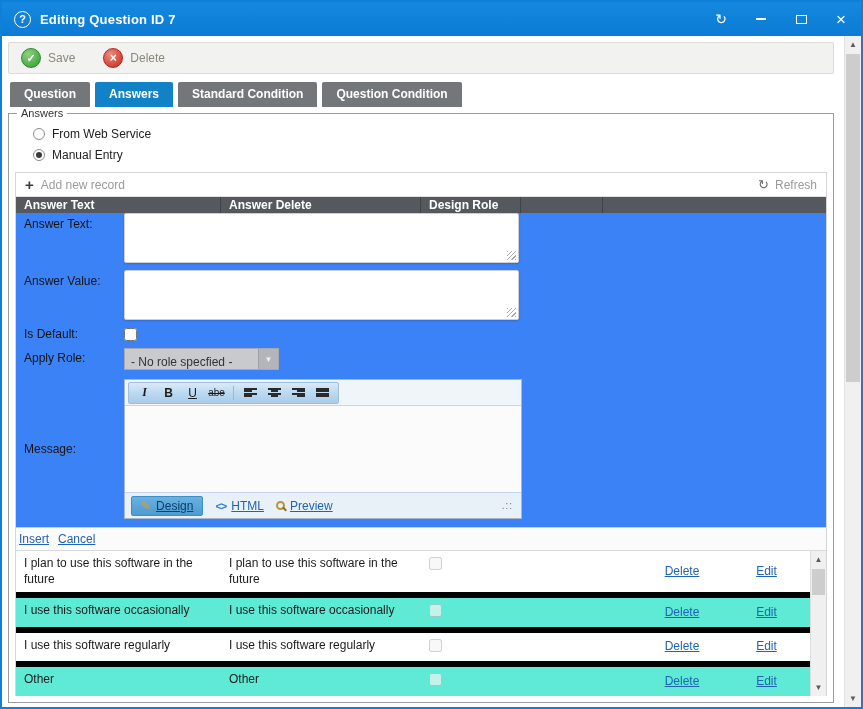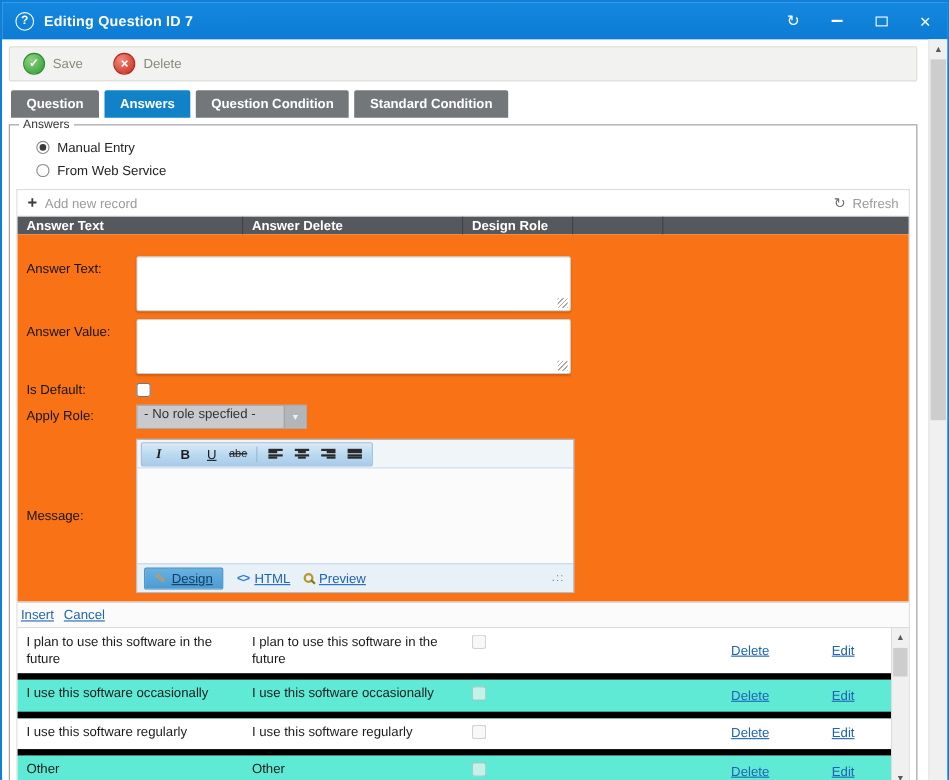--- a/index.html
+++ b/index.html
@@ -52,29 +52,29 @@
   .add-plus{color:#3c3c3c;font-weight:bold;font-size:15px;line-height:1}
   .refresh-btn{margin-left:auto;display:flex;gap:6px;align-items:center;color:#9b9b9b}
   .refresh-glyph{color:#6d6d6d;font-size:13px;line-height:1}
 
   .grid-header{display:flex;background:#55595d;color:#fff;font-weight:bold}
   .gh-cell{padding:1px 8px;border-right:1px solid #3f4347;flex:0 0 auto}
   .c1{width:205px}.c2{width:200px}.c3{width:120px}.c4{width:100px}.c5{width:82px}
   .c6{flex:1;border-right:none}
 
   
-  .edit-panel{background:#f97316;padding:20px 0 8px 8px}
+  .edit-panel{background:#3b82f6;padding:0 0 8px 8px}
   .form-row{display:flex;margin-bottom:7px}
   .form-label{width:100px;padding-top:4px;color:#141414;flex:0 0 auto}
   .ta-wrap{position:relative;width:395px}
   textarea.field{width:395px;height:50px;border:1px solid #cfcfcf;border-radius:2px;resize:none;font:inherit;padding:4px 6px;background:#fff;box-shadow:0 1px 2px rgba(0,0,0,.18);display:block}
   .ta-grip{position:absolute;right:3px;bottom:3px;width:9px;height:9px;background:repeating-linear-gradient(135deg,#a9a9a9 0 1px,transparent 1px 3px)}
   .chk-row .form-label{padding-top:0}
   input[type=checkbox]{width:13px;height:13px;margin-top:1px}
-  .combo{width:155px;height:22px;background:#c9cacd;border:1px solid #a6a8ac;display:flex;align-items:flex-start;cursor:default}
+  .combo{width:155px;height:22px;background:#c9cacd;border:1px solid #a6a8ac;display:flex;align-items:flex-end;cursor:default}
   .combo-text{flex:1;padding-left:6px;color:#333;white-space:nowrap}
   .combo-arrow{width:20px;height:100%;background:#b2b5ba;border-left:1px solid #9ea1a6;display:flex;align-items:center;justify-content:center;color:#eef0f2;font-size:8px}
 
   
   .msg-row .form-label{align-self:center;padding-top:0}
   .rte{width:398px;border:1px solid #a7b8c9;background:#fff}
   .rte-toolbar{height:26px;background:#f0f5fa;border-bottom:1px solid #c3d6ea;display:flex;align-items:center;padding:2px 3px}
   .rte-group{height:22px;background:linear-gradient(#dde9f6,#badaf0 50%,#aacbe9);border:1px solid #9fbddd;border-radius:2px;display:flex;align-items:center;padding:0 5px;gap:3px}
   .rte-btn{width:21px;height:18px;display:flex;align-items:center;justify-content:center;color:#1c1c1c;font-size:12px;border-radius:2px;cursor:default}
   .rbi{font-style:italic;font-family:"Liberation Serif",serif;font-weight:bold}
@@ -147,35 +147,35 @@
       </span>
       <span class="tool-btn">
         <span class="icon-circle del-circle">×</span>
         <span>Delete</span>
       </span>
     </div>
 
     <div class="tabs">
       <span class="tab">Question</span>
       <span class="tab active">Answers</span>
+      <span class="tab">Standard Condition</span>
       <span class="tab">Question Condition</span>
-      <span class="tab">Standard Condition</span>
     </div>
 
     <fieldset class="answers">
       <legend>Answers</legend>
 
       <div class="radios">
+        <span class="radio-row">
+          <span class="radio"></span>
+          <span>From Web Service</span>
+        </span>
         <span class="radio-row">
           <span class="radio checked"></span>
           <span>Manual Entry</span>
-        </span>
-        <span class="radio-row">
-          <span class="radio"></span>
-          <span>From Web Service</span>
         </span>
       </div>
 
       <div class="grid">
 
         <div class="grid-toolbar">
           <span class="add-btn">
             <span class="add-plus">+</span>
             <span>Add new record</span>
           </span>

